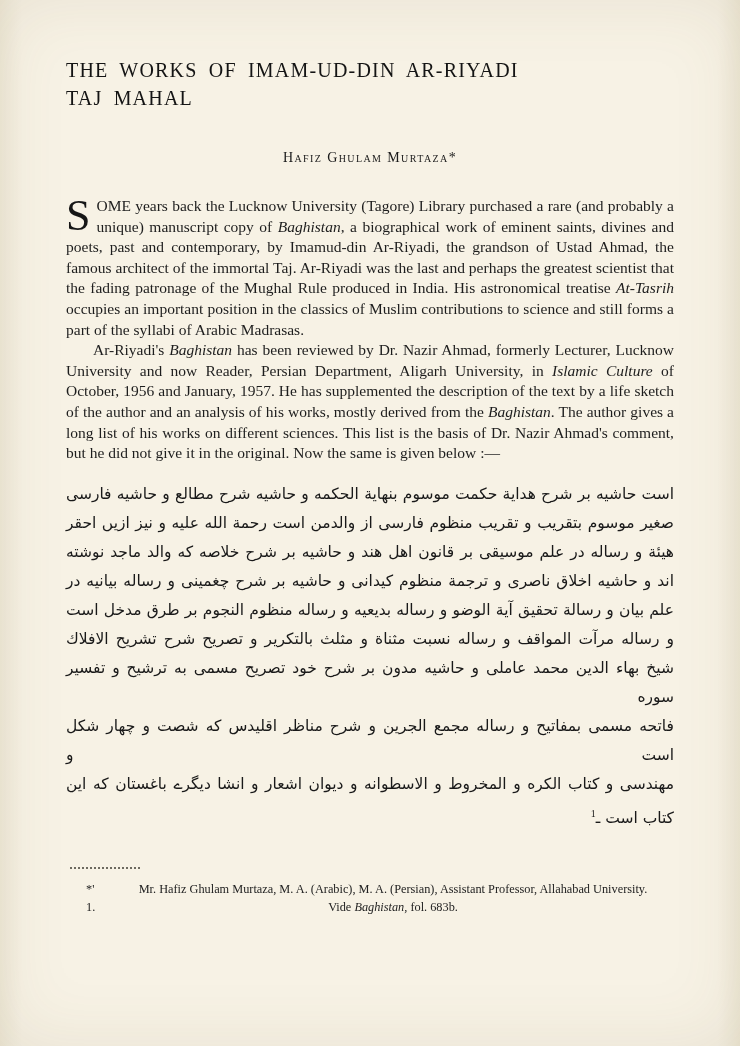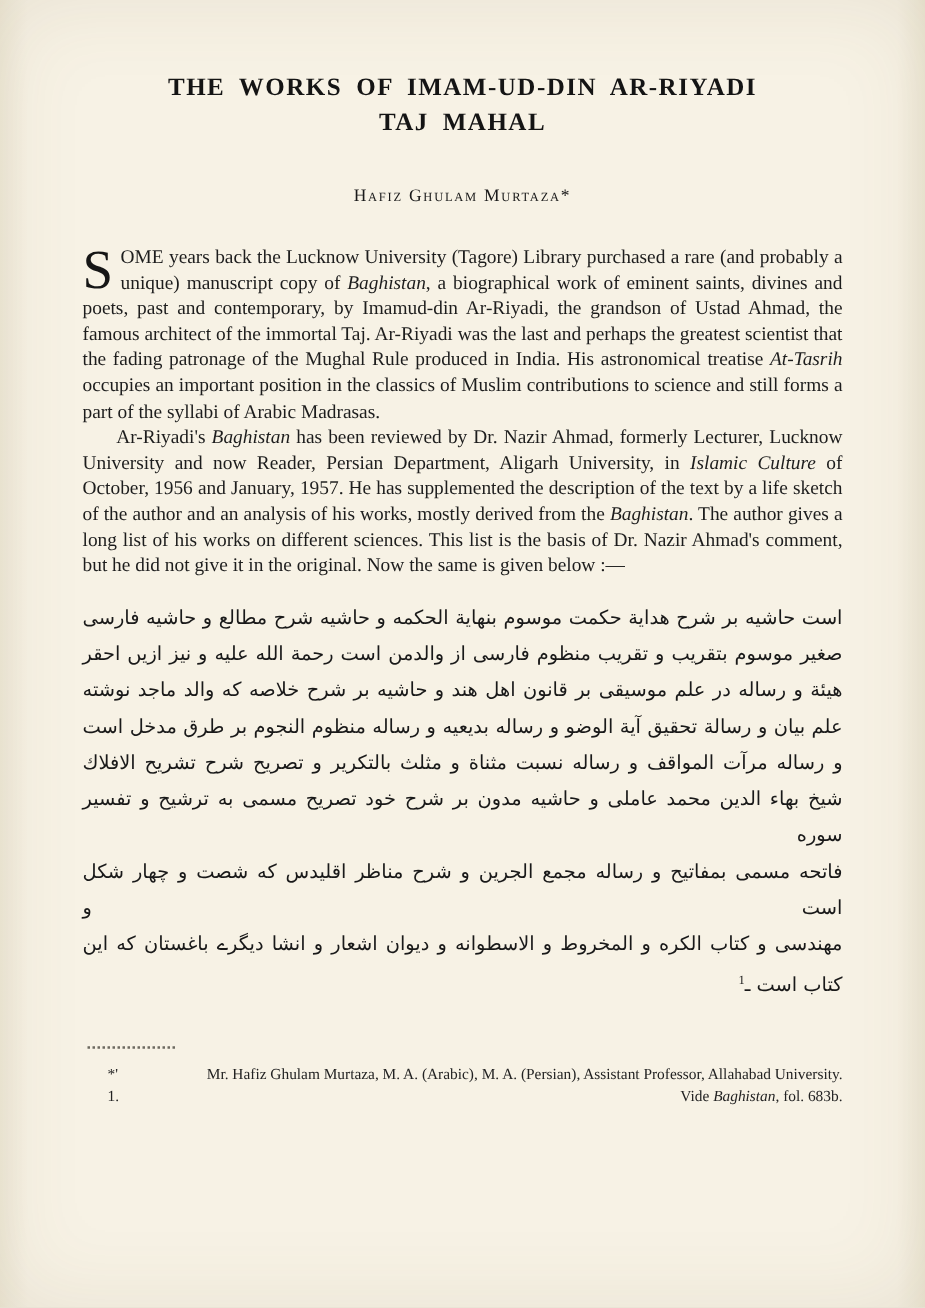--- a/index.html
+++ b/index.html
@@ -17,22 +17,22 @@
     overflow: hidden;
     box-shadow: inset 0 0 70px rgba(110, 92, 50, 0.10);
   }
 
   .content {
     padding: 56px 66px 0 66px;
   }
 
   
   .title-block {
-    text-align: center;
-    font-weight: bold;
+    text-align: left;
+    font-weight: normal;
     font-size: 20px;
     line-height: 28px;
     letter-spacing: 1.2px;
     word-spacing: 5px;
     color: #141414;
   }
 
   
   .author-line {
     margin-top: 38px;
@@ -105,21 +105,21 @@
   .footnote-row {
     display: flex;
     align-items: flex-start;
     margin-bottom: 2px;
   }
   .footnote-marker {
     flex: 0 0 26px;
   }
   .footnote-text {
     flex: 1;
-    text-align: right;
+    text-align: center;
   }
 </style>
 </head>
 <body>
 
 <div class="page">
   <div class="content">
 
     <div class="title-block">
         <div class="title-line">THE WORKS OF IMAM-UD-DIN AR-RIYADI</div>
@@ -132,20 +132,21 @@
       <p class="para-intro"><span class="dropcap">S</span><span><span>OME years back the Lucknow University (Tagore) Library purchased a rare (and probably a unique) manuscript copy of </span><span class="it">Baghistan</span><span>, a biographical work of eminent saints, divines and poets, past and contemporary, by Imamud-din Ar-Riyadi, the grandson of Ustad Ahmad, the famous architect of the immortal Taj.  Ar-Riyadi was the last and perhaps the greatest scientist that the fading patronage of the Mughal Rule produced in India.  His astronomical treatise </span><span class="it">At-Tasrih</span><span> occupies an important position in the classics of Muslim contributions to science and still forms a part of the syllabi of Arabic Madrasas.</span></span></p>
 
       <p class="para-indent"><span>Ar-Riyadi's </span><span class="it">Baghistan</span><span> has been reviewed by Dr. Nazir Ahmad, formerly Lecturer, Lucknow University and now Reader, Persian Department, Aligarh University, in </span><span class="it">Islamic Culture</span><span> of October, 1956 and January, 1957.  He has supplemented the description of the text by a life sketch of the author and an analysis of his works, mostly derived from the </span><span class="it">Baghistan</span><span>.  The author gives a long list of his works on different sciences.  This list is the basis of Dr. Nazir Ahmad's comment, but he did not give it in the original.  Now the same is given below :—</span></p>
     </div>
 
     <div class="arabic-block">
       <div>
           <div class="ar-line">است حاشيه بر شرح هداية حكمت موسوم بنهاية الحكمه و حاشيه شرح مطالع و حاشيه فارسى</div>
           <div class="ar-line">صغير موسوم بتقريب و تقريب منظوم فارسى از والدمن است رحمة الله عليه و نيز ازيں احقر</div>
           <div class="ar-line">هيئة و رساله در علم موسيقى بر قانون اهل هند و حاشيه بر شرح خلاصه كه والد ماجد نوشته</div>
+          <div class="ar-line">اند و حاشيه اخلاق ناصرى و ترجمة منظوم كيدانى و حاشيه بر شرح چغمينى و رساله بيانيه در</div>
           <div class="ar-line">علم بيان و رسالة تحقيق آية الوضو و رساله بديعيه و رساله منظوم النجوم بر طرق مدخل است</div>
           <div class="ar-line">و رساله مرآت المواقف و رساله نسبت مثناة و مثلث بالتكرير و تصريح شرح تشريح الافلاك</div>
           <div class="ar-line">شيخ بهاء الدين محمد عاملى و حاشيه مدون بر شرح خود تصريح مسمى به ترشيح و تفسير سوره</div>
           <div class="ar-line">فاتحه مسمى بمفاتيح و رساله مجمع الجرين و شرح مناظر اقليدس كه شصت و چهار شكل است و</div>
           <div class="ar-line">مهندسى و كتاب الكره و المخروط و الاسطوانه و ديوان اشعار و انشا ديگرے باغستان كه اين</div>
         </div>
       <div class="ar-line ar-last"><span>كتاب است ـ</span><sup class="fn-ref">1</sup></div>
     </div>
 
     <div class="footnote-separator"></div>

